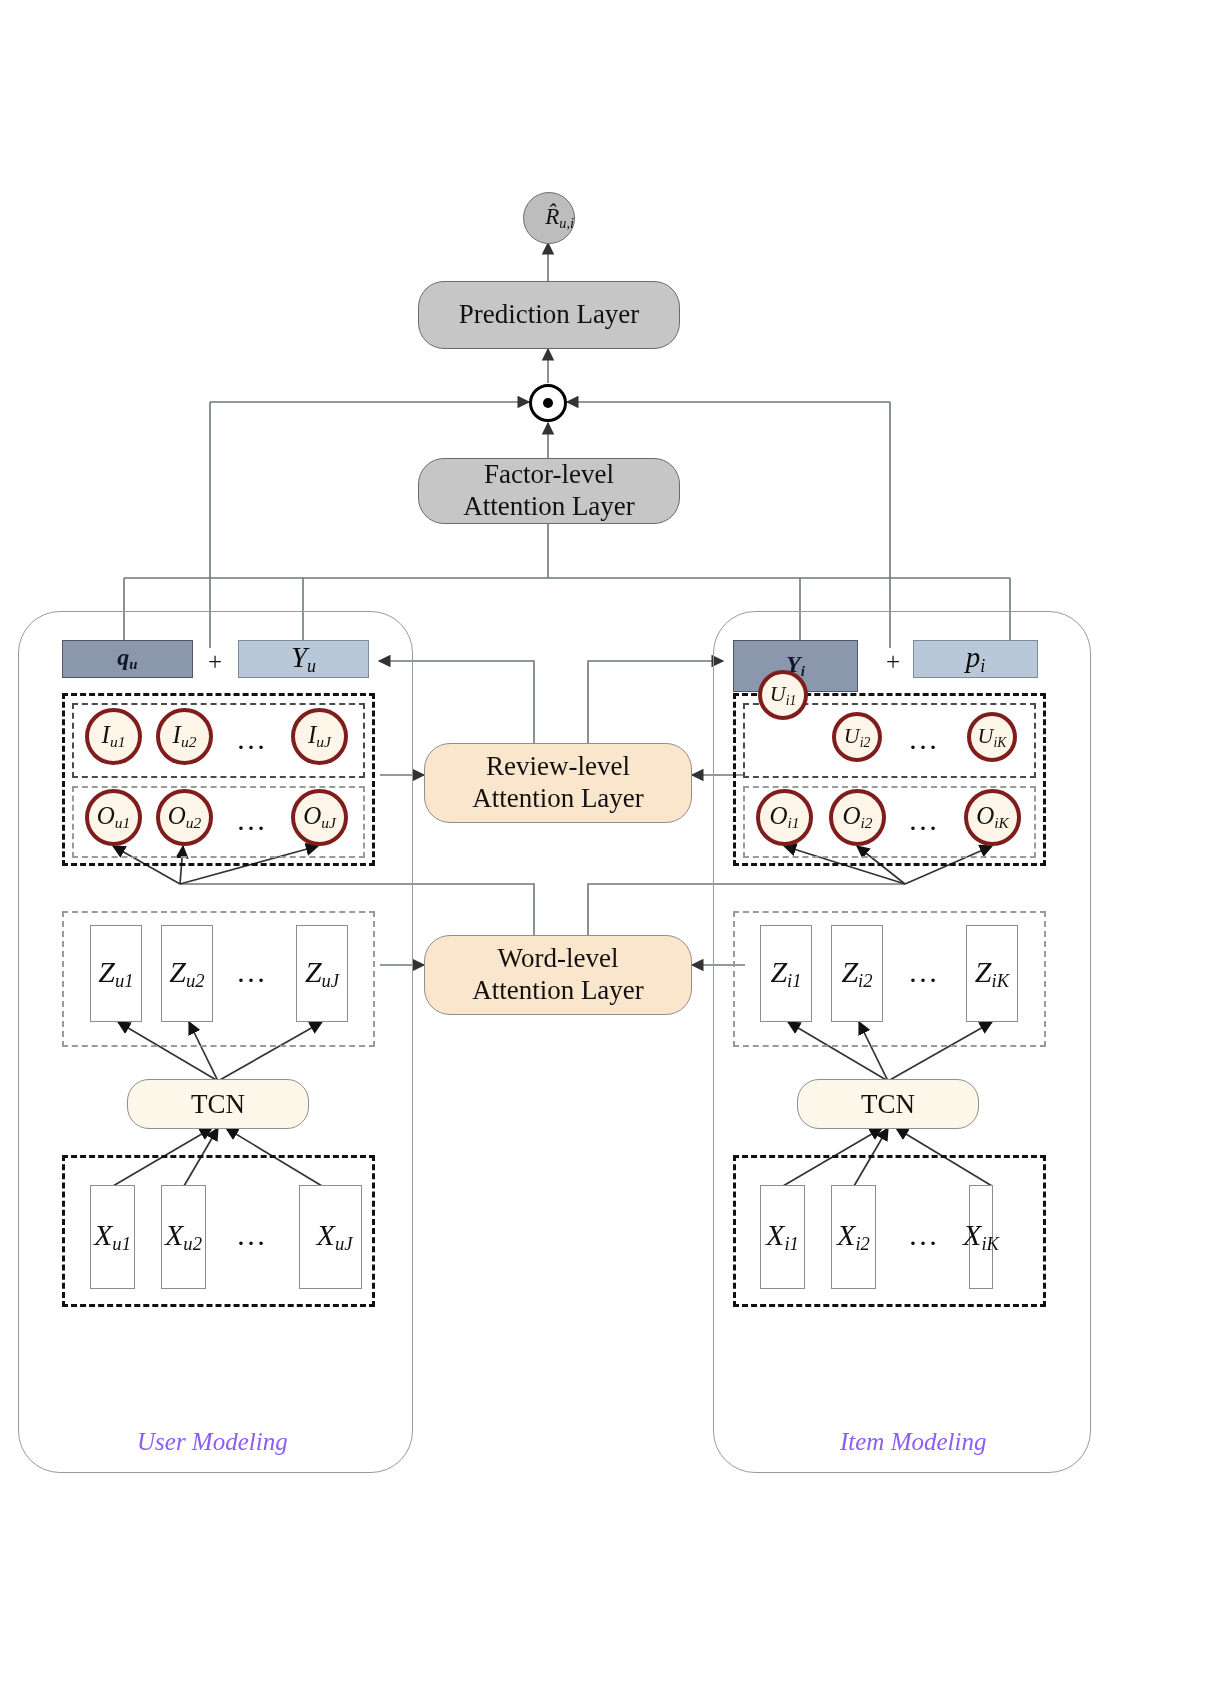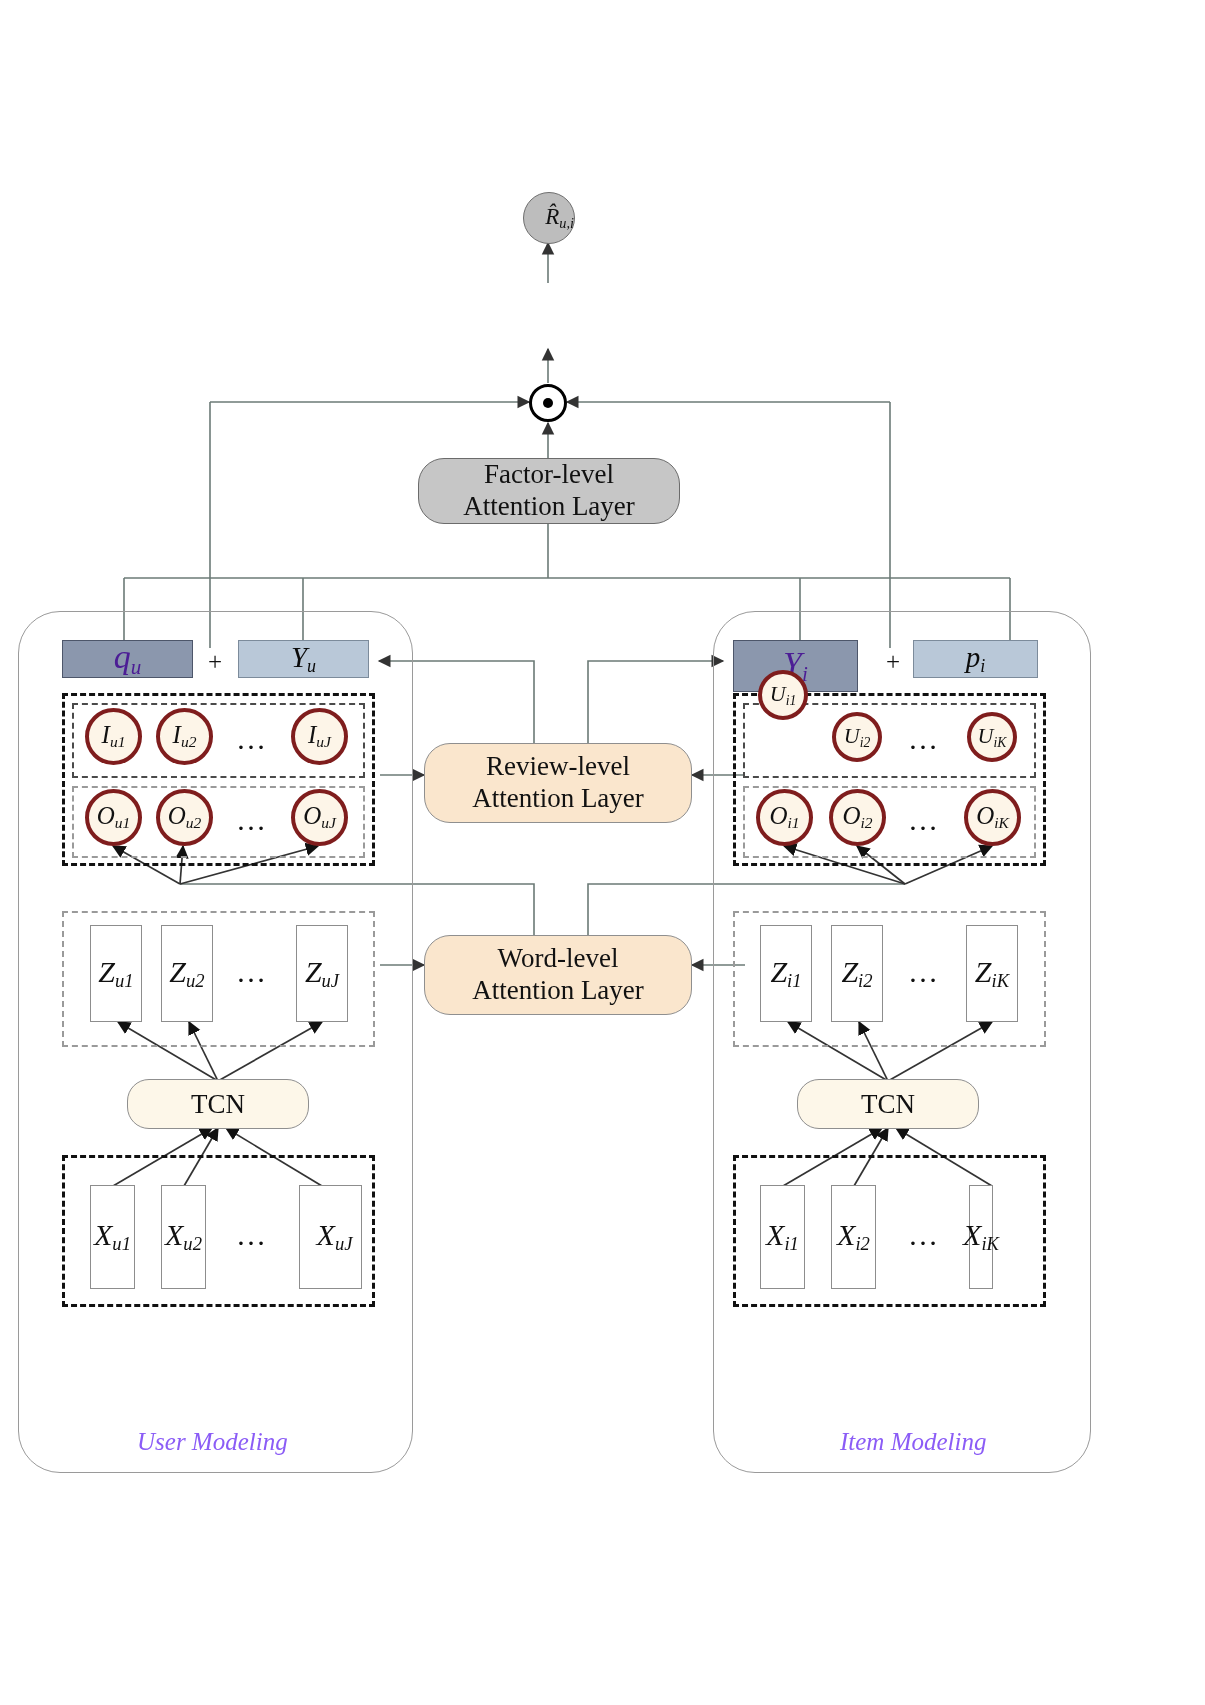--- a/index.html
+++ b/index.html
@@ -24,21 +24,21 @@
 
   .circ-gray{
     background:#bdbdbd;border:1px solid #6e6e6e;border-radius:50%;
     font-size:23px;color:#111;
   }
   .circ-cream{
     background:#fdf5e8;border:4px solid #7f1d1d;border-radius:50%;
     font-size:25px;color:#111;
   }
 
-  .vec-dark{background:#8b97ad;border:1px solid #4d566a;font-size:34px;color:#4c1d95;}
+  .vec-dark{background:#8b97ad;border:1px solid #4d566a;font-size:24px;color:#0f172a;font-weight:bold;}
   .vec-light{background:#b9c8d8;border:1px solid #7c8b9b;font-size:29px;color:#0b0b0b;}
 
   .rect-white{background:#ffffff;border:1px solid #8d8d8d;font-size:30px;color:#111;}
 
   .dashbox{position:absolute;box-sizing:border-box;background:transparent;}
   .dash-heavy{border:3px dashed #111;}
   .dash-med{border:2px dashed #4a4a4a;}
   .dash-light{border:2px dashed #9a9a9a;}
 
   .panel{
@@ -153,20 +153,23 @@
       <path d="M992,1186 L896,1128" marker-end="url(#ahk)"></path>
     </g>
   </svg>
 
   <div class="node circ-gray" style="left:523px;top:192px;width:52px;height:52px;justify-content:flex-end;">
     <span>
       <span class="it">R̂</span><span class="sub">u,i</span>
     </span>
   </div>
 
+  <div class="node layer-gray" style="left:418px;top:281px;width:262px;height:68px;">
+    <span>Prediction Layer</span>
+  </div>
 
   <div class="opcirc" style="left:529px;top:384px;"></div>
 
   <div class="node layer-gray" style="left:418px;top:458px;width:262px;height:66px;flex-direction:column;">
     <span>Factor-level</span>
     <span>Attention Layer</span>
   </div>
 
   <div class="node layer-peach" style="left:424px;top:743px;width:268px;height:80px;flex-direction:column;">
     <span>Review-level</span>

